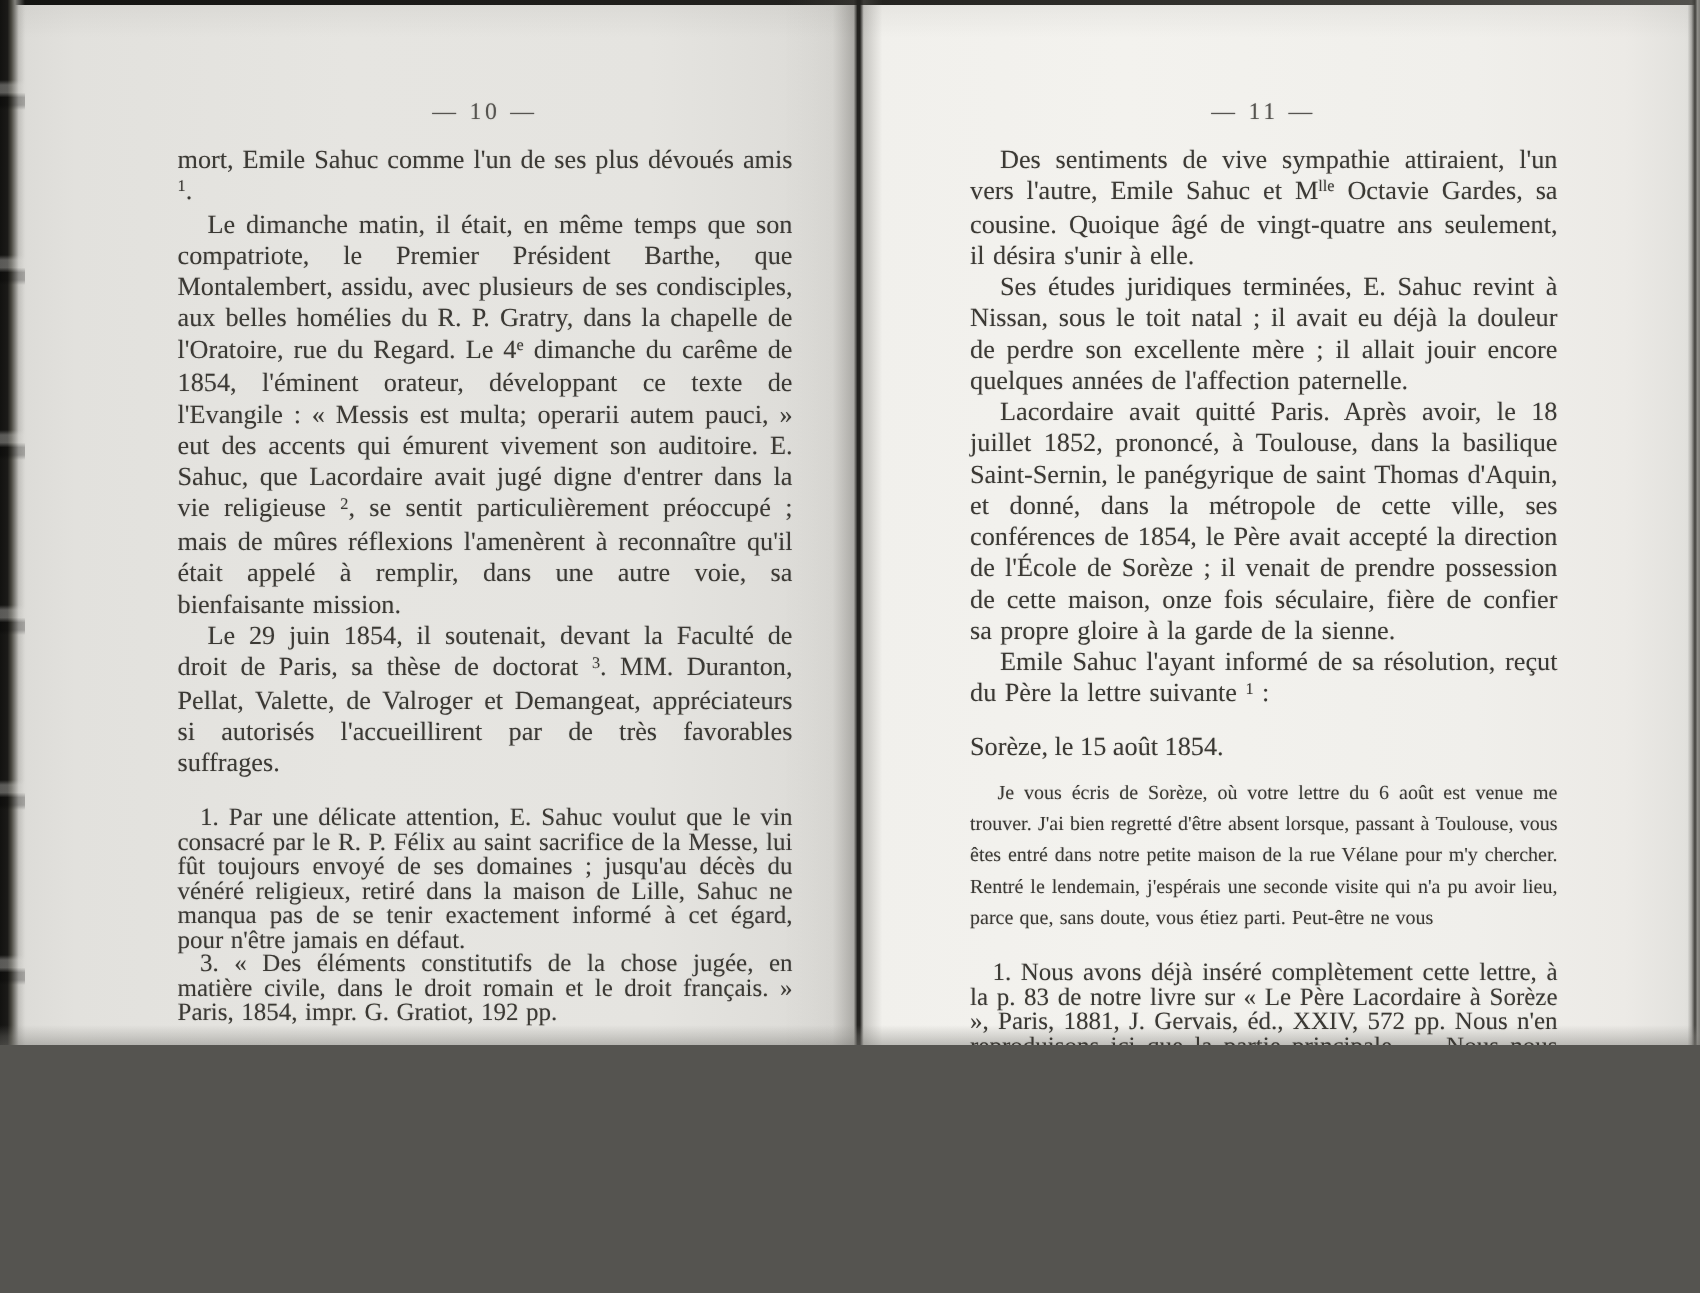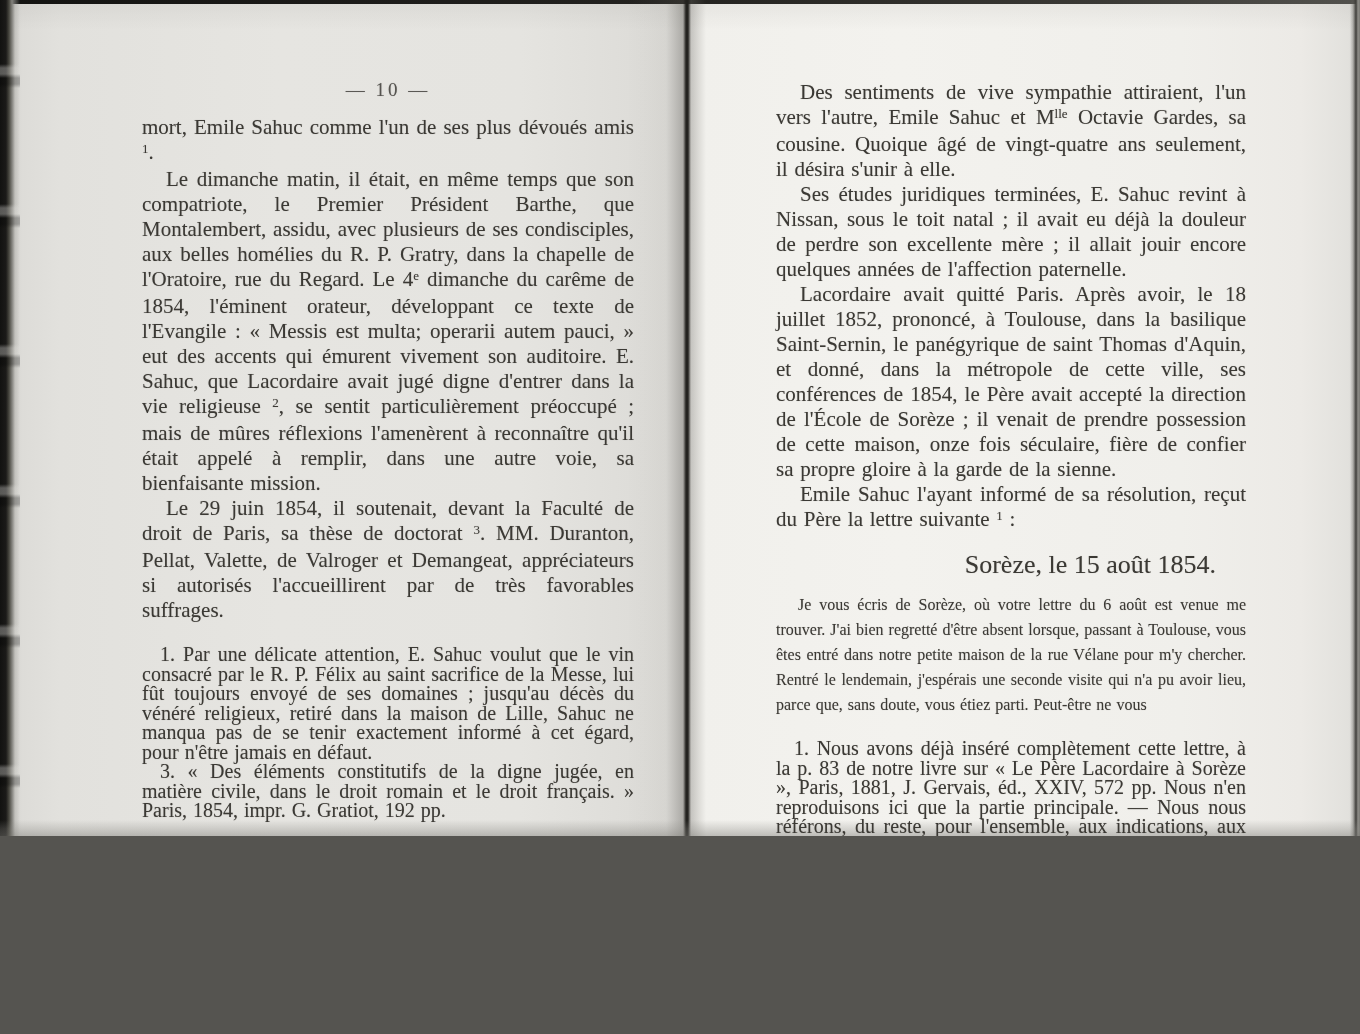--- a/index.html
+++ b/index.html
@@ -73,22 +73,22 @@
   .pbody {
     font-size: 21px;
     line-height: 25px;
     word-spacing: 1.5px;
     hyphens: auto;
   }
   .pbody p.indent { text-indent: 24px; }
 
   .letter-dateline {
     margin-top: 16px;
-    font-size: 26px;
-    text-align: right;
+    font-size: 21px;
+    text-align: left;
     padding-right: 30px;
     text-shadow: 0 0 1px rgba(59,57,52,0.30);
   }
   .letter-body {
     margin-top: 12px;
     font-size: 16px;
     line-height: 25px;
     word-spacing: 1px;
     hyphens: auto;
   }
@@ -124,25 +124,26 @@
 
   <div class="page page-left">
     <div class="page-number">— 10 —</div>
     <div class="pbody">
         <p><span>mort, Emile Sahuc comme l'un de ses plus dévoués amis </span><span class="sup">1</span><span>.</span></p>
         <p class="indent"><span>Le dimanche matin, il était, en même temps que son compatriote, le Premier Président Barthe, que Montalembert, assidu, avec plusieurs de ses condisciples, aux belles homélies du R. P. Gratry, dans la chapelle de l'Oratoire, rue du Regard. Le 4</span><span class="sup">e</span><span> dimanche du carême de 1854, l'éminent orateur, développant ce texte de l'Evangile : « </span><span class="italic">Messis est multa; operarii autem pauci,</span><span> » eut des accents qui émurent vivement son auditoire. E. Sahuc, que Lacordaire avait jugé digne d'entrer dans la vie religieuse </span><span class="sup">2</span><span>, se sentit particulièrement préoccupé ; mais de mûres réflexions l'amenèrent à reconnaître qu'il était appelé à remplir, dans une autre voie, sa bienfaisante mission.</span></p>
         <p class="indent"><span>Le 29 juin 1854, il soutenait, devant la Faculté de droit de Paris, sa thèse de doctorat </span><span class="sup">3</span><span>. MM. Duranton, Pellat, Valette, de Valroger et Demangeat, appréciateurs si autorisés l'accueillirent par de très favorables suffrages.</span></p>
       </div>
     <div class="footnotes">
         <p class="indent"><span>1. Par une délicate attention, E. Sahuc voulut que le vin consacré par le R. P. Félix au saint sacrifice de la Messe, lui fût toujours envoyé de ses domaines ; jusqu'au décès du vénéré religieux, retiré dans la maison de Lille, Sahuc ne manqua pas de se tenir exactement informé à cet égard, pour n'être jamais en défaut.</span></p>
-        <p class="indent"><span>3. « </span><span class="italic">Des éléments constitutifs de la digne jugée, en matière civile, dans le droit romain et le droit français.</span><span> » Paris, 1854, impr. G. Gratiot, 192 pp.</span></p>
+        <p class="indent"><span>3. « </span><span class="italic">Des éléments constitutifs de la chose jugée, en matière civile, dans le droit romain et le droit français.</span><span> » Paris, 1854, impr. G. Gratiot, 192 pp.</span></p>
       </div>
   </div>
 
   <div class="page page-right">
+    <div class="page-number">— 11 —</div>
     <div class="pbody">
         <p class="indent"><span>Des sentiments de vive sympathie attiraient, l'un vers l'autre, Emile Sahuc et M</span><span class="sup">lle</span><span> Octavie Gardes, sa cousine. Quoique âgé de vingt-quatre ans seulement, il désira s'unir à elle.</span></p>
         <p class="indent"><span>Ses études juridiques terminées, E. Sahuc revint à Nissan, sous le toit natal ; il avait eu déjà la douleur de perdre son excellente mère ; il allait jouir encore quelques années de l'affection paternelle.</span></p>
         <p class="indent"><span>Lacordaire avait quitté Paris. Après avoir, le 18 juillet 1852, prononcé, à Toulouse, dans la basilique Saint-Sernin, le panégyrique de saint Thomas d'Aquin, et donné, dans la métropole de cette ville, ses conférences de 1854, le Père avait accepté la direction de l'École de Sorèze ; il venait de prendre possession de cette maison, onze fois séculaire, fière de confier sa propre gloire à la garde de la sienne.</span></p>
         <p class="indent"><span>Emile Sahuc l'ayant informé de sa résolution, reçut du Père la lettre suivante </span><span class="sup">1</span><span> :</span></p>
       </div>
     <div class="letter-dateline">Sorèze, le 15 août 1854.</div>
     <div class="letter-body">
         <p class="indent"><span>Je vous écris de Sorèze, où votre lettre du 6 août est venue me trouver. J'ai bien regretté d'être absent lorsque, passant à Toulouse, vous êtes entré dans notre petite maison de la rue Vélane pour m'y chercher. Rentré le lendemain, j'espérais une seconde visite qui n'a pu avoir lieu, parce que, sans doute, vous étiez parti. Peut-être ne vous</span></p>
       </div>

